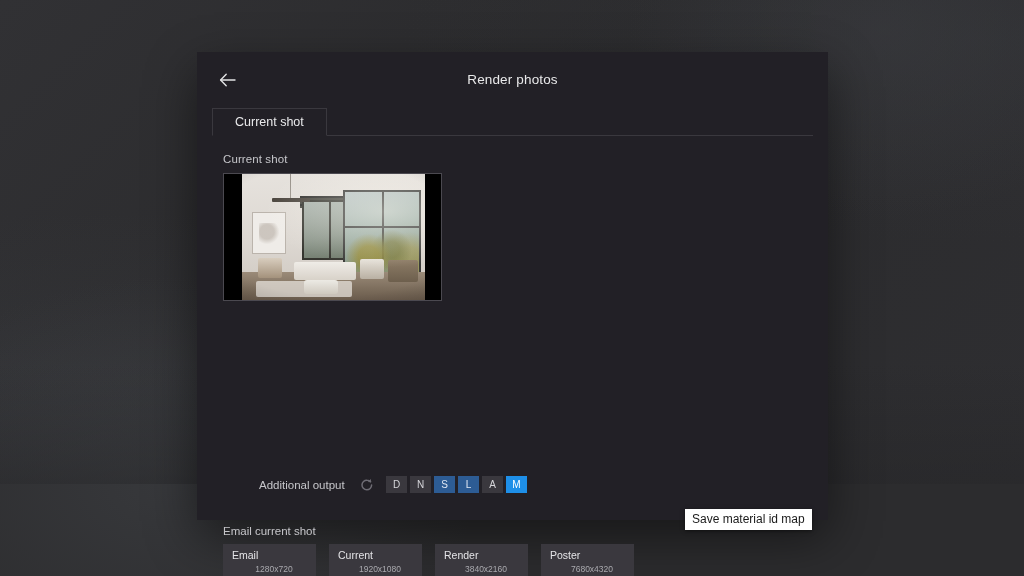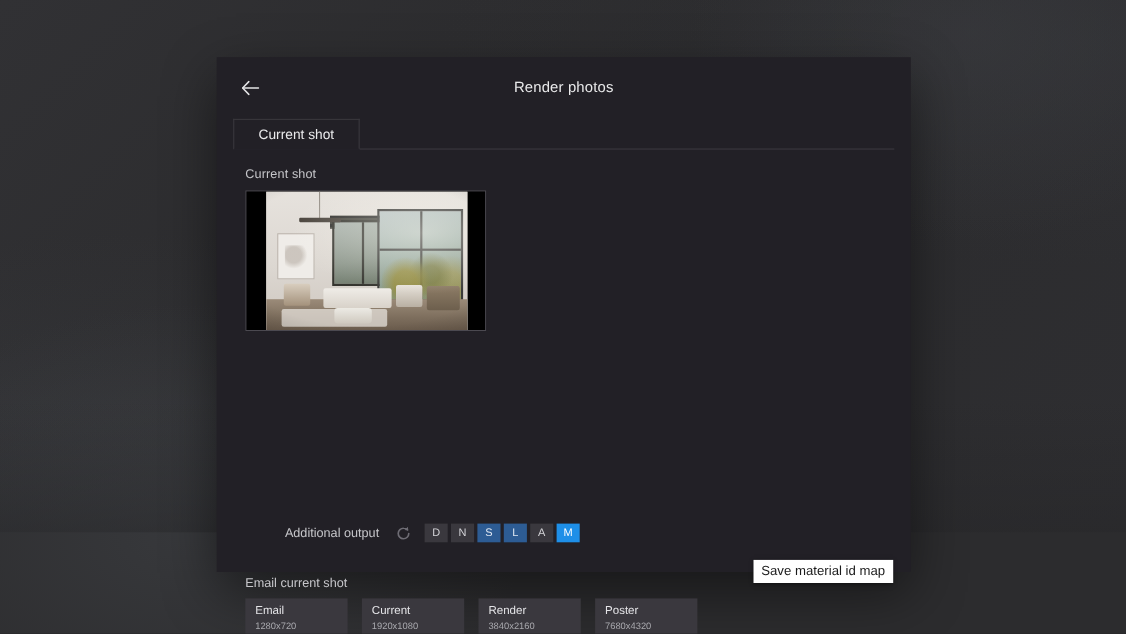--- a/index.html
+++ b/index.html
@@ -250,21 +250,21 @@
     position:absolute; left:26px; top:391px;
     display:flex; gap:13px;
   }
   .preset{
     width:93px; height:36px;
     background:#3a383e;
     padding:5px 0 0 9px;
     cursor:pointer;
   }
   .preset-name{ font-size:10.5px; color:#e4e4e7; line-height:13px; }
-  .preset-res{ font-size:8.5px; color:#a9a9ae; line-height:12px; margin-top:1px; }
+  .preset-res{ font-size:8.5px; color:#a9a9ae; line-height:12px; margin-top:1px;text-align:center; }
 </style>
 </head>
 <body>
 
 <div id="desktop">
   <div id="desktop-glow-a"></div>
   <div id="desktop-glow-b"></div>
   <div id="desktop-band"></div>
 
   <div id="dialog">

